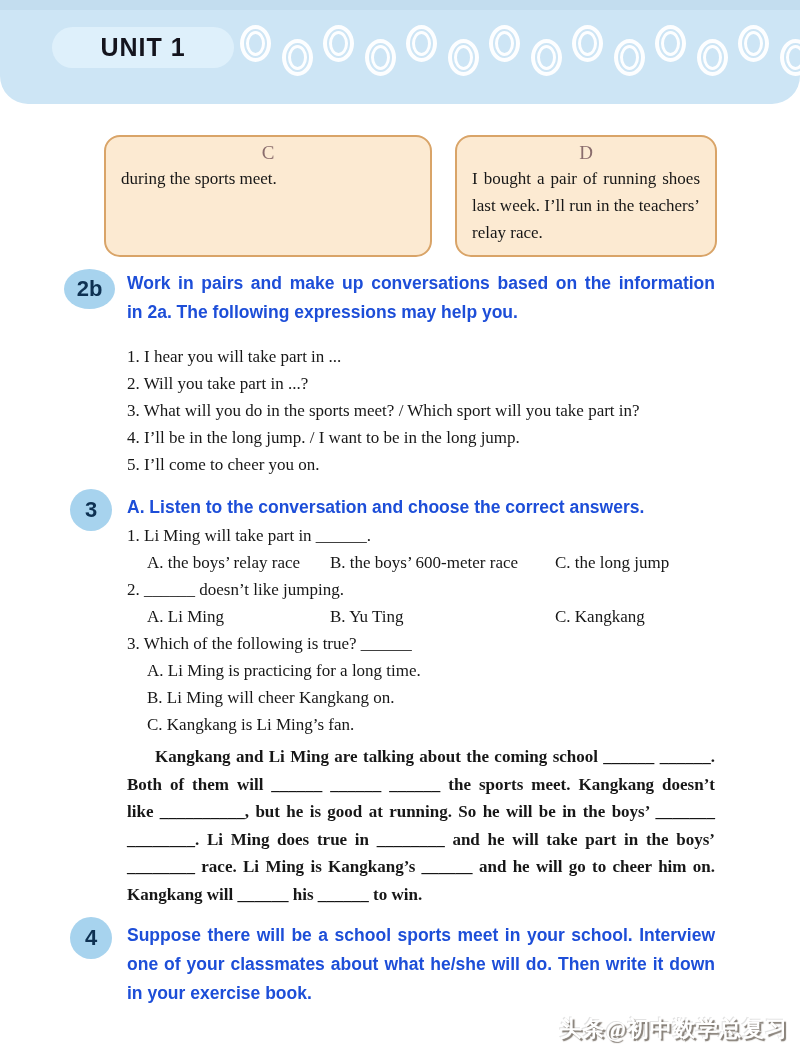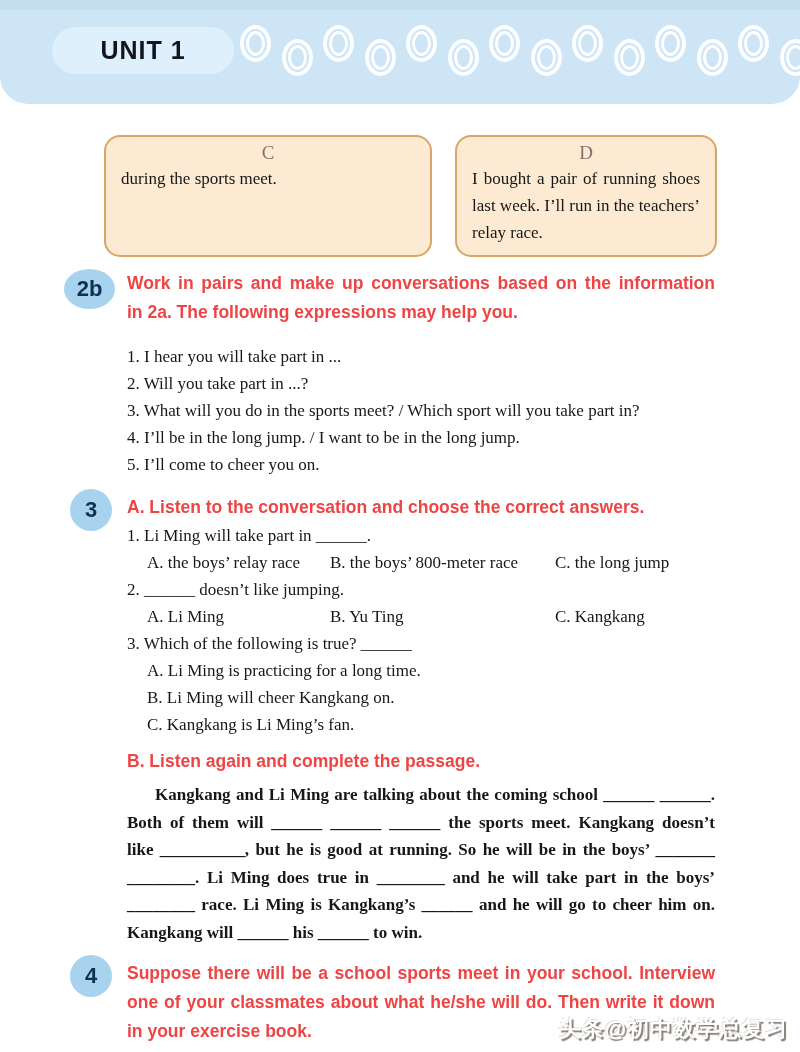--- a/index.html
+++ b/index.html
@@ -14,21 +14,21 @@
     position:relative; height:104px;
     background:var(--band,#cde5f5);
     border-radius:0 0 28px 28px;
     overflow:hidden;
   }
   .header::before {
     content:""; position:absolute; top:0; left:0; right:0; height:10px;
     background:var(--band-top,#c3ddef);
   }
   .unit-pill {
-    position:absolute; left:52px; top:27px; width:182px; height:47px;
+    position:absolute; left:52px; top:27px; width:182px; height:41px;
     background:var(--pill,#def0fb); border-radius:26px;
     display:flex; align-items:center; justify-content:center;
     font-family:"Liberation Sans","DejaVu Sans",sans-serif;
     font-weight:bold; font-size:25px; letter-spacing:1px; color:#14141d;
   }
   .rings { position:absolute; left:240px; top:0; right:0; height:104px; }
   .ring {
     position:absolute; width:31px; height:37px;
     border:4px solid rgba(255,255,255,.95); border-radius:50%;
   }
@@ -52,42 +52,42 @@
   .section { position:relative; margin-left:127px; width:588px; }
   .badge {
     position:absolute; display:flex; align-items:center; justify-content:center;
     background:var(--badge,#a7d3ee); color:var(--badge-text,#0e3152);
     font-family:"Liberation Sans","DejaVu Sans",sans-serif; font-weight:bold;
   }
   .badge-2b { left:-63px; top:0; width:51px; height:40px; border-radius:50%; font-size:22px; }
   .badge-rnd { left:-57px; top:-4px; width:42px; height:42px; border-radius:50%; font-size:22px; }
   .bold-head {
     font-family:"Liberation Sans","DejaVu Sans",sans-serif; font-weight:bold;
-    font-size:17.5px; line-height:29px; color:#ef4444;
+    font-size:17.5px; line-height:29px; color:#1d4ed8;
   }
   .bh-line.just { text-align:justify; text-align-last:justify; }
   .serif-line { font-size:17px; line-height:27px; }
   .sec-2b { margin-top:12px; }
   .expr-list { margin-top:16px; }
   .sec-3 { margin-top:15px; }
   .questions { }
   .opt-row { display:flex; padding-left:20px; }
   .opt-row .o1 { width:183px; }
   .opt-row .o2 { width:225px; }
   .opt-stack { padding-left:20px; }
   .partb-head { margin-top:9px; }
   .passage { margin-top:5px;font-weight:bold; }
   .p-line { font-size:17px; line-height:27.5px; }
   .p-line.just { text-align:justify; text-align-last:justify; }
   .p-line.indent { text-indent:28px; }
   .sec-4 { margin-top:13px; }
   
   .watermark {
     position:absolute; right:12px; bottom:8px;
-    font-family:Liberation Sans, sans-serif;
+    font-family:Liberation Serif, serif;
     font-weight:bold; font-size:22px; color:#ffffff;
     text-shadow:2px 2px 1px rgba(125,118,110,.95), -1px -1px 0 rgba(190,190,190,.45);
     letter-spacing:1px;
   }
 </style>
 </head>
 <body style="--band: #cde5f5; --band-top: #c3ddef; --pill: #def0fb; --badge: #a7d3ee; --badge-text: #0e3152; --card-bg: #fcead2; --card-border: #d9a468; --card-label: #8a6d6d; --text: #171717;">
 
 <div class="header">
   <div class="unit-pill">
@@ -139,35 +139,34 @@
     </div>
 </div>
 
 <div class="section sec-3">
   <div class="badge badge-rnd">3</div>
   <div class="bold-head">A. Listen to the conversation and choose the correct answers.</div>
   <div class="questions" id="s3a-questions">
       <div class="serif-line">1. Li Ming will take part in ______.</div>
       <div class="opt-row serif-line">
         <span class="o1">A. the boys’ relay race</span>
-        <span class="o2">B. the boys’ 800-meter race</span>
+        <span class="o2">B. the boys’ 600-meter race</span>
         <span class="o3">C. the long jump</span>
       </div>
       <div class="serif-line">2. ______ doesn’t like jumping.</div>
       <div class="opt-row serif-line">
         <span class="o1">A. Li Ming</span>
         <span class="o2">B. Yu Ting</span>
         <span class="o3">C. Kangkang</span>
       </div>
       <div class="serif-line">3. Which of the following is true? ______</div>
       <div class="opt-stack serif-line">A. Li Ming is practicing for a long time.</div>
       <div class="opt-stack serif-line">B. Li Ming will cheer Kangkang on.</div>
       <div class="opt-stack serif-line">C. Kangkang is Li Ming’s fan.</div>
     </div>
-  <div class="bold-head partb-head">B. Listen again and complete the passage.</div>
   <div class="passage" id="s3b-passage">
       <div class="p-line just indent">Kangkang and Li Ming are talking about the coming school ______ ______.</div>
       <div class="p-line just">Both of them will ______ ______ ______ the sports meet. Kangkang doesn’t</div>
       <div class="p-line just">like __________, but he is good at running. So he will be in the boys’ _______</div>
       <div class="p-line just">________. Li Ming does true in ________ and he will take part in the boys’</div>
       <div class="p-line just">________ race. Li Ming is Kangkang’s ______ and he will go to cheer him on.</div>
       <div class="p-line">Kangkang will ______ his ______ to win.</div>
     </div>
 </div>
 

